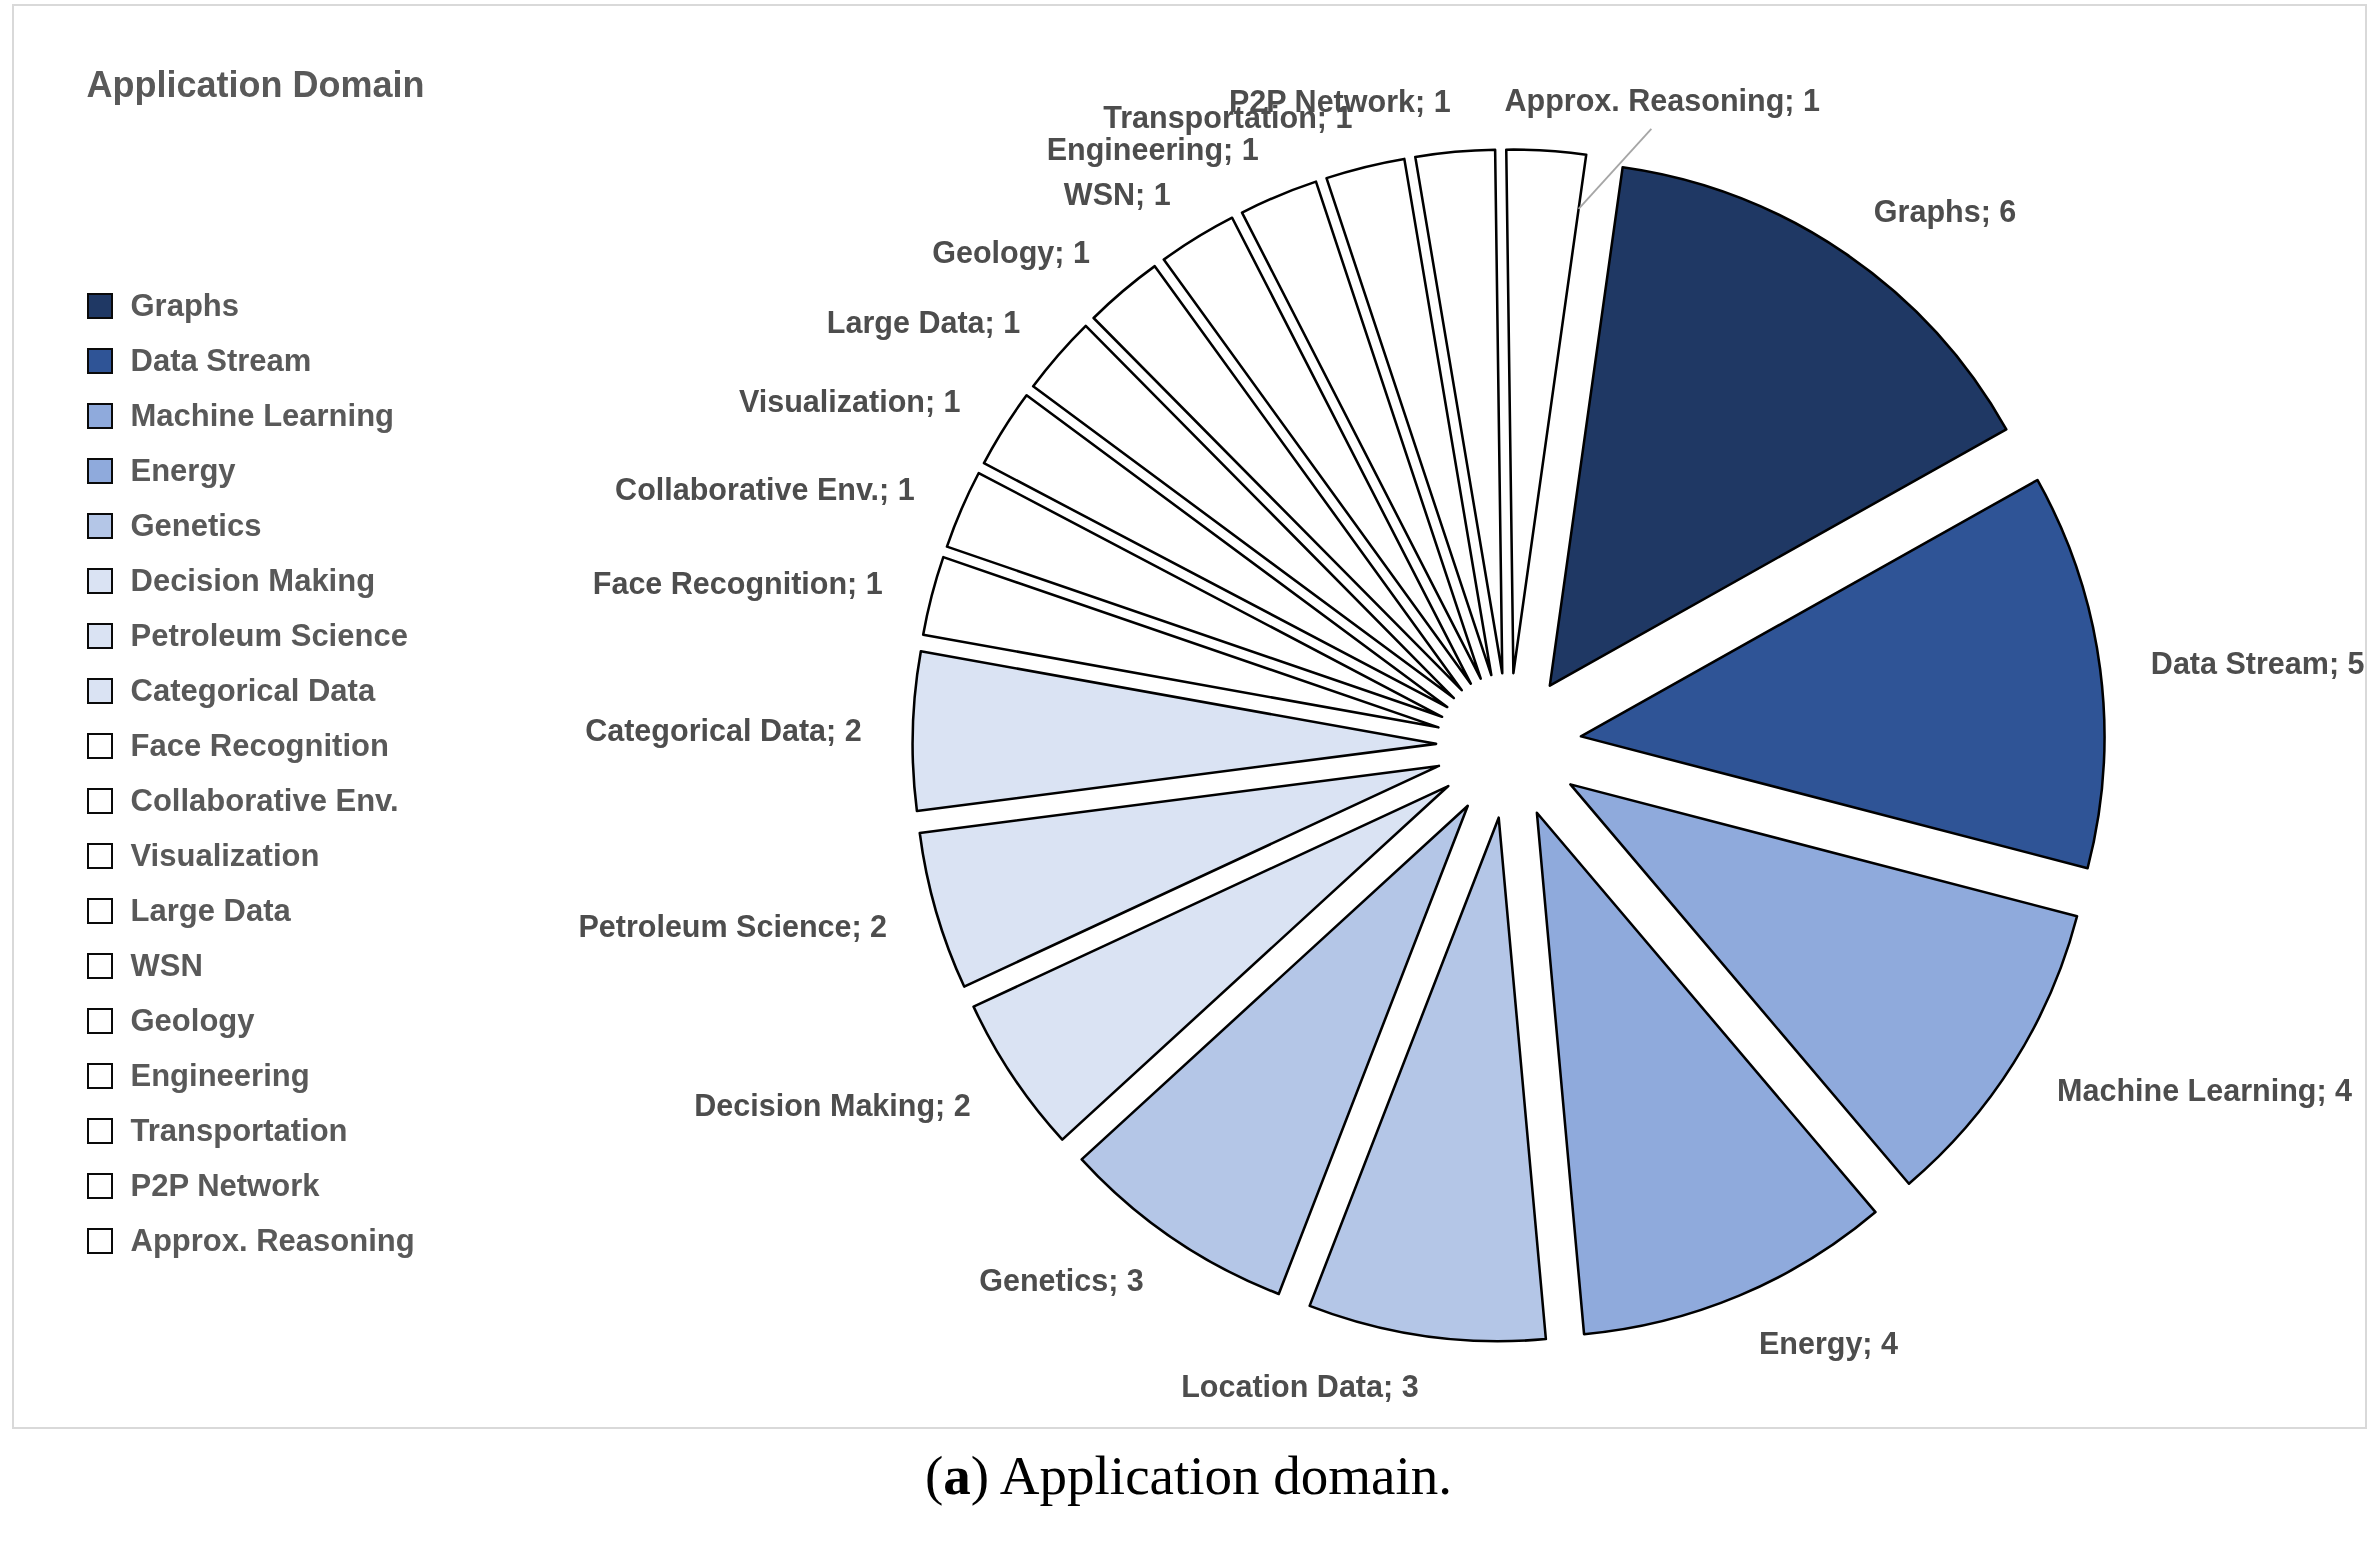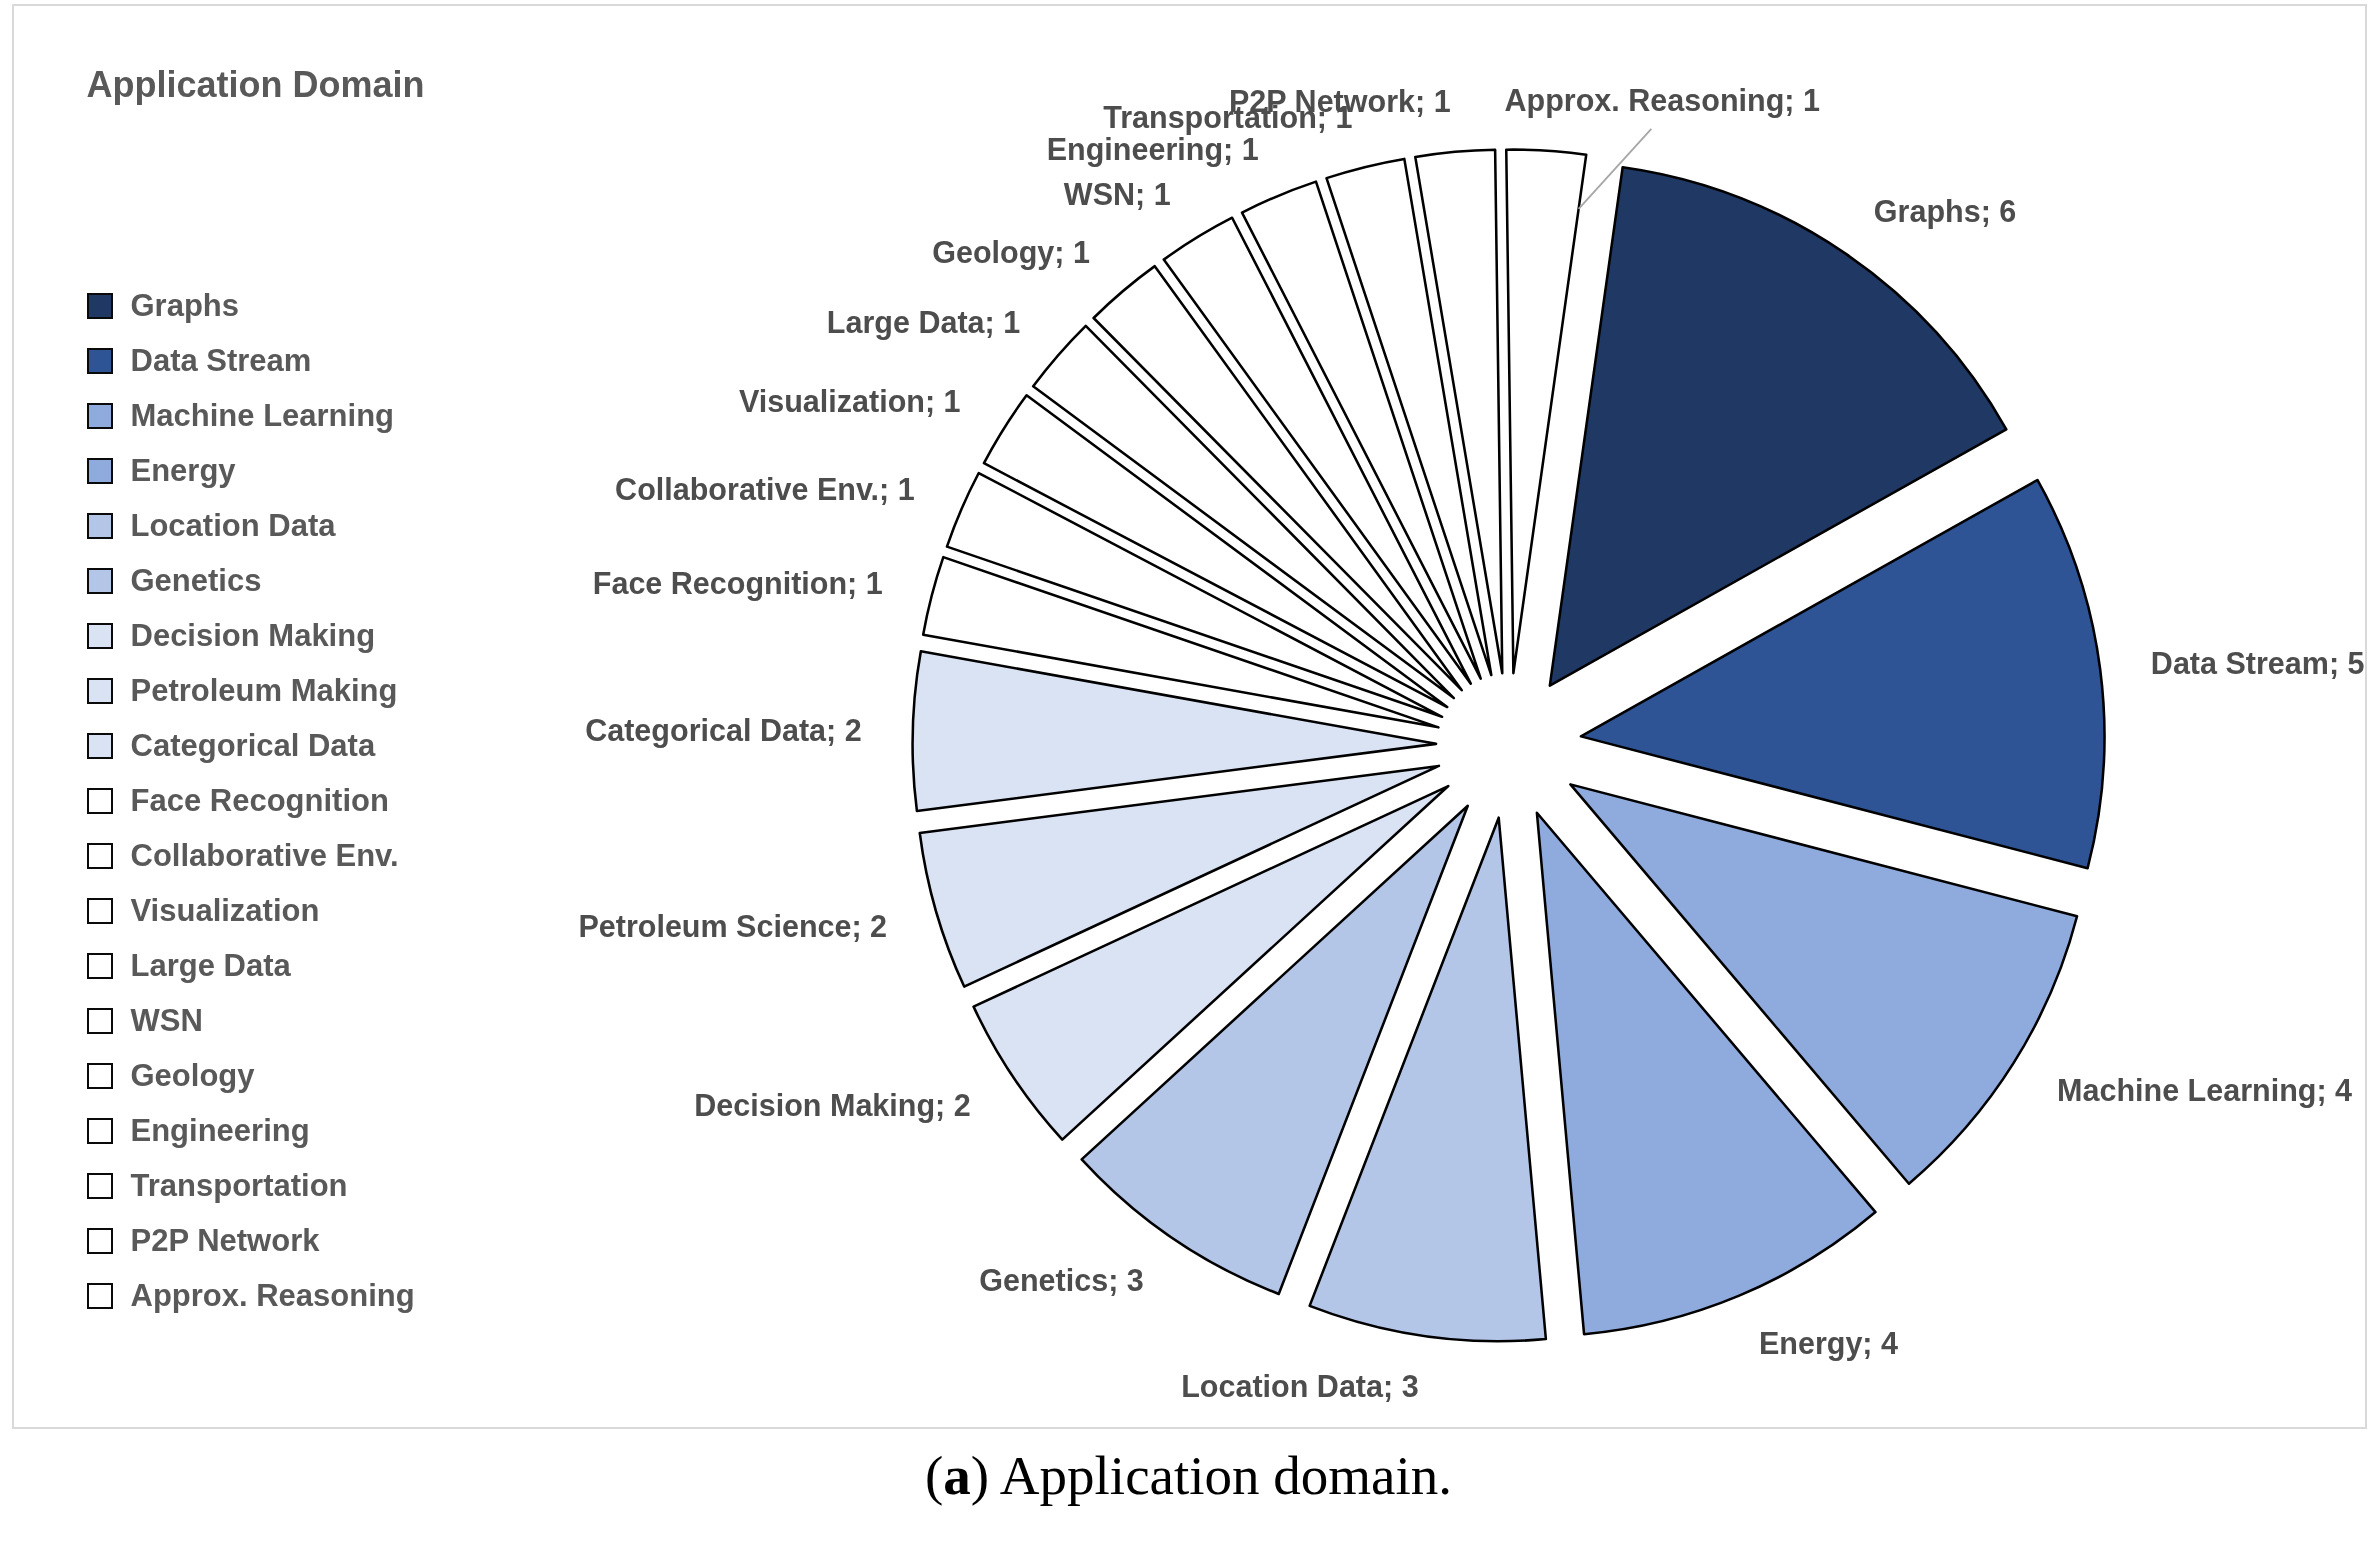--- a/index.html
+++ b/index.html
@@ -56,33 +56,29 @@
     <div class="legend-row">
       <span class="swatch" style="background: rgb(143, 170, 220);"></span>
       <span class="legend-label">Machine Learning</span>
     </div>
     <div class="legend-row">
       <span class="swatch" style="background: rgb(143, 170, 220);"></span>
       <span class="legend-label">Energy</span>
     </div>
     <div class="legend-row">
       <span class="swatch" style="background: rgb(180, 198, 231);"></span>
-      <span class="legend-label">Location Data</span>
-    </div>
-    <div class="legend-row">
-      <span class="swatch" style="background: rgb(180, 198, 231);"></span>
       <span class="legend-label">Genetics</span>
     </div>
     <div class="legend-row">
       <span class="swatch" style="background: rgb(218, 227, 243);"></span>
       <span class="legend-label">Decision Making</span>
     </div>
     <div class="legend-row">
       <span class="swatch" style="background: rgb(218, 227, 243);"></span>
-      <span class="legend-label">Petroleum Making</span>
+      <span class="legend-label">Petroleum Science</span>
     </div>
     <div class="legend-row">
       <span class="swatch" style="background: rgb(218, 227, 243);"></span>
       <span class="legend-label">Categorical Data</span>
     </div>
     <div class="legend-row">
       <span class="swatch" style="background: rgb(255, 255, 255);"></span>
       <span class="legend-label">Face Recognition</span>
     </div>
     <div class="legend-row">

